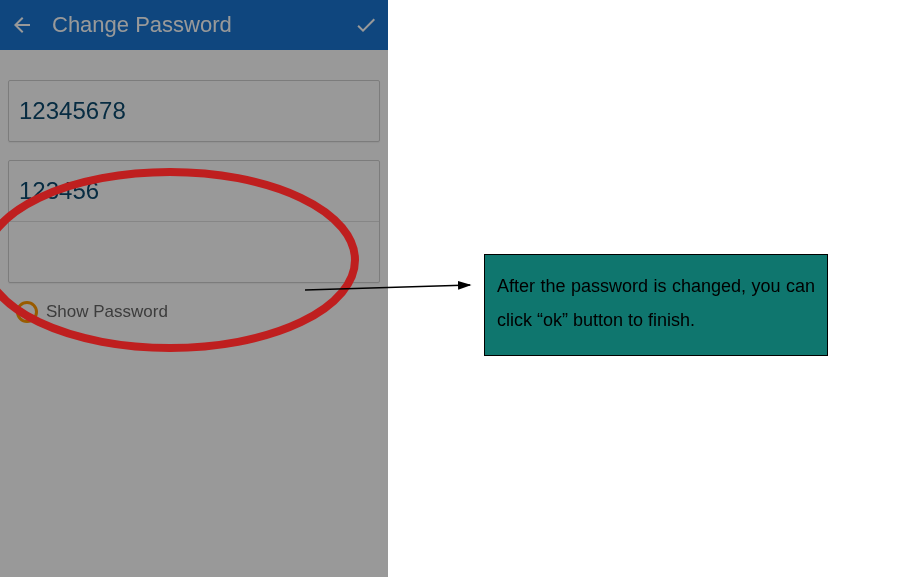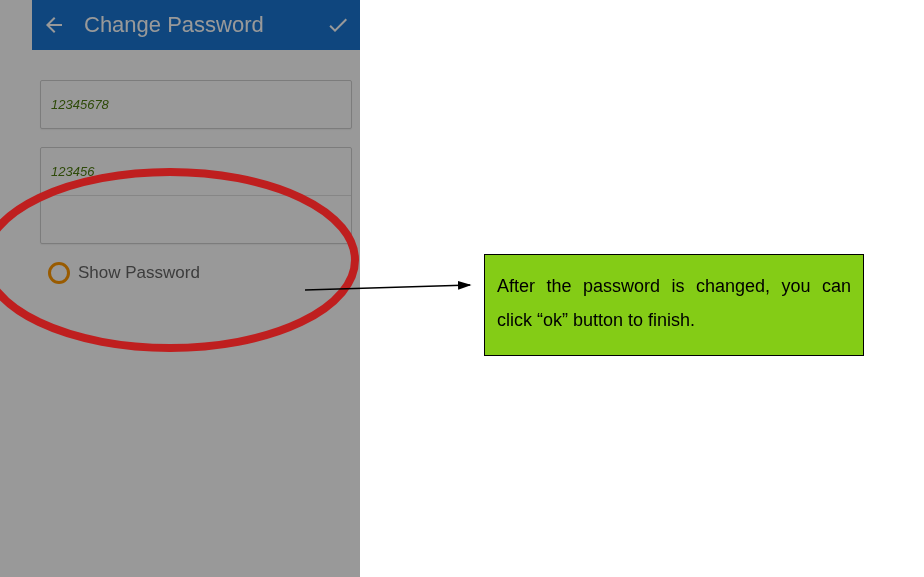--- a/index.html
+++ b/index.html
@@ -10,25 +10,24 @@
     font-family: Arial, Helvetica, sans-serif;
     position: relative;
     overflow: hidden;
   }
 
   
   .phone {
     position: absolute;
     left: 0;
     top: 0;
-    width: 360px;
+    width: 388px;
     height: 577px;
     background: #ffffff;
     overflow: hidden;
-    padding-left: 32px;
   }
 
   
   .phone-scrim {
     position: absolute;
     inset: 0;
     background: rgba(0,0,0,0.4);
     z-index: 5;
   }
 
@@ -76,24 +75,23 @@
     border: 1px solid #cfcfcf;
     border-radius: 2px;
     box-shadow: 0 1px 1px rgba(0,0,0,0.05);
     margin-bottom: 18px;
   }
   .input-field {
     width: 100%;
     border: none;
     outline: none;
     padding: 16px 10px;
-    font-size: 13px;
-    color: #4d7c0f;
+    font-size: 24px;
+    color: #0c4a6e;
     background: transparent;
-    font-style: italic;
   }
   .card-2 .input-field { border-bottom: 1px solid #e0e0e0; }
   .card-2 .input-field:last-child { border-bottom: none; }
 
   .show-pwd {
     display: flex;
     align-items: center;
     padding-left: 8px;
     margin-top: 6px;
   }
@@ -156,29 +154,29 @@
     height: 30px;
     pointer-events: none;
     z-index: 20;
   }
 
   
   .note-box {
     position: absolute;
     left: 484px;
     top: 254px;
-    width: 380px;
+    width: 344px;
     border: 1.5px solid #000;
     padding: 14px 12px 18px 12px;
     font-size: 18px;
     line-height: 1.9;
     color: #000;
     text-align: justify;
     text-justify: inter-word;
-    background: #84cc16;
+    background: #0f766e;
   }
 </style>
 </head>
 <body>
 
 <div class="phone">
 
   <div class="header">
     <div class="back-btn">
       <svg viewBox="0 0 24 24" width="24" height="24">

